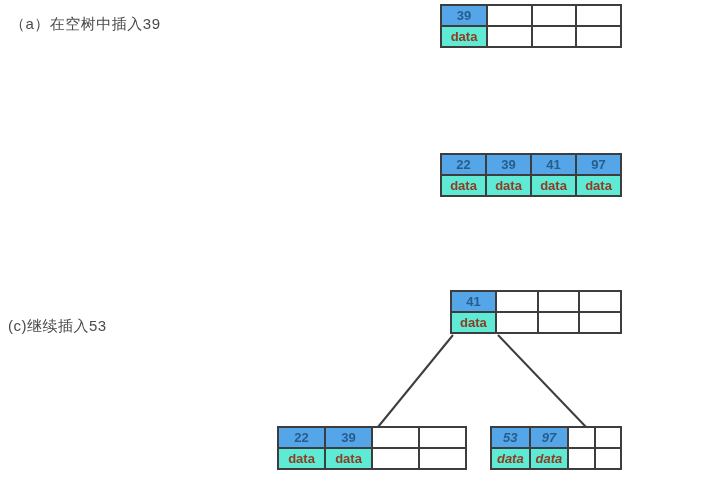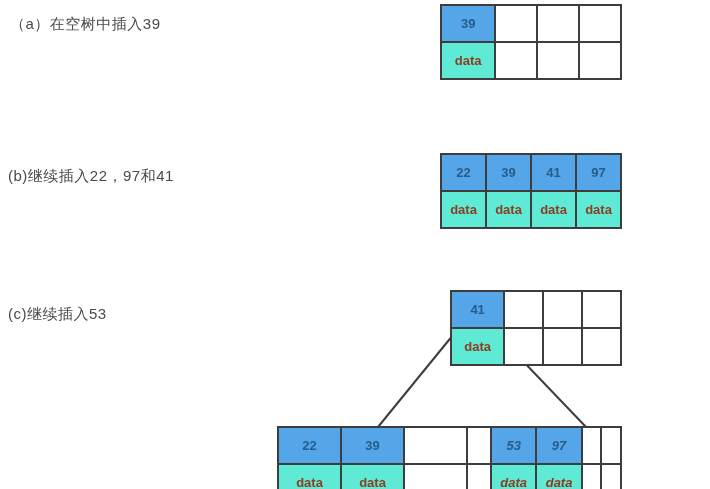--- a/index.html
+++ b/index.html
@@ -28,21 +28,21 @@
     table-layout: fixed;
   }
   table.node td {
     width: 45px;
     height: 19px;
     border: 2px solid #3d3d3d;
     text-align: center;
     vertical-align: middle;
     font-size: 13px;
     font-weight: bold;
-    padding: 8px;
+    padding: 0;
   }
   td.key   { background: #55a6e8; color: #275d8c; }
   td.data  { background: #5eead4; color: #8e3c22; }
   td.empty { background: #ffffff; }
   svg.edges {
     position: absolute;
     left: 0; top: 0;
     width: 710px; height: 489px;
     pointer-events: none;
   }
@@ -76,39 +76,38 @@
     </tr>
     <tr>
       <td class="data">data</td>
       <td class="empty"></td>
       <td class="empty"></td>
       <td class="empty"></td>
     </tr>
   </tbody>
     </table>
 
-  <div class="step-label" style="left:8px; top:167px;">(b)继续插入22，97和41</div>
   <table class="node" style="left:440px; top:153px;">
     <tbody>
         <tr>
       <td class="key">22</td>
       <td class="key">39</td>
       <td class="key">41</td>
       <td class="key">97</td>
     </tr>
     <tr>
       <td class="data">data</td>
       <td class="data">data</td>
       <td class="data">data</td>
       <td class="data">data</td>
     </tr>
   </tbody>
     </table>
 
-  <div class="step-label" style="left:8px; top:305px;">(c)继续插入53</div>
+  <div class="step-label" style="left:8px; top:317px;">(c)继续插入53</div>
 
   <table class="node" style="left:450px; top:290px;">
     <tbody>
         <tr>
       <td class="key">41</td>
       <td class="empty"></td>
       <td class="empty"></td>
       <td class="empty"></td>
     </tr>
     <tr>

